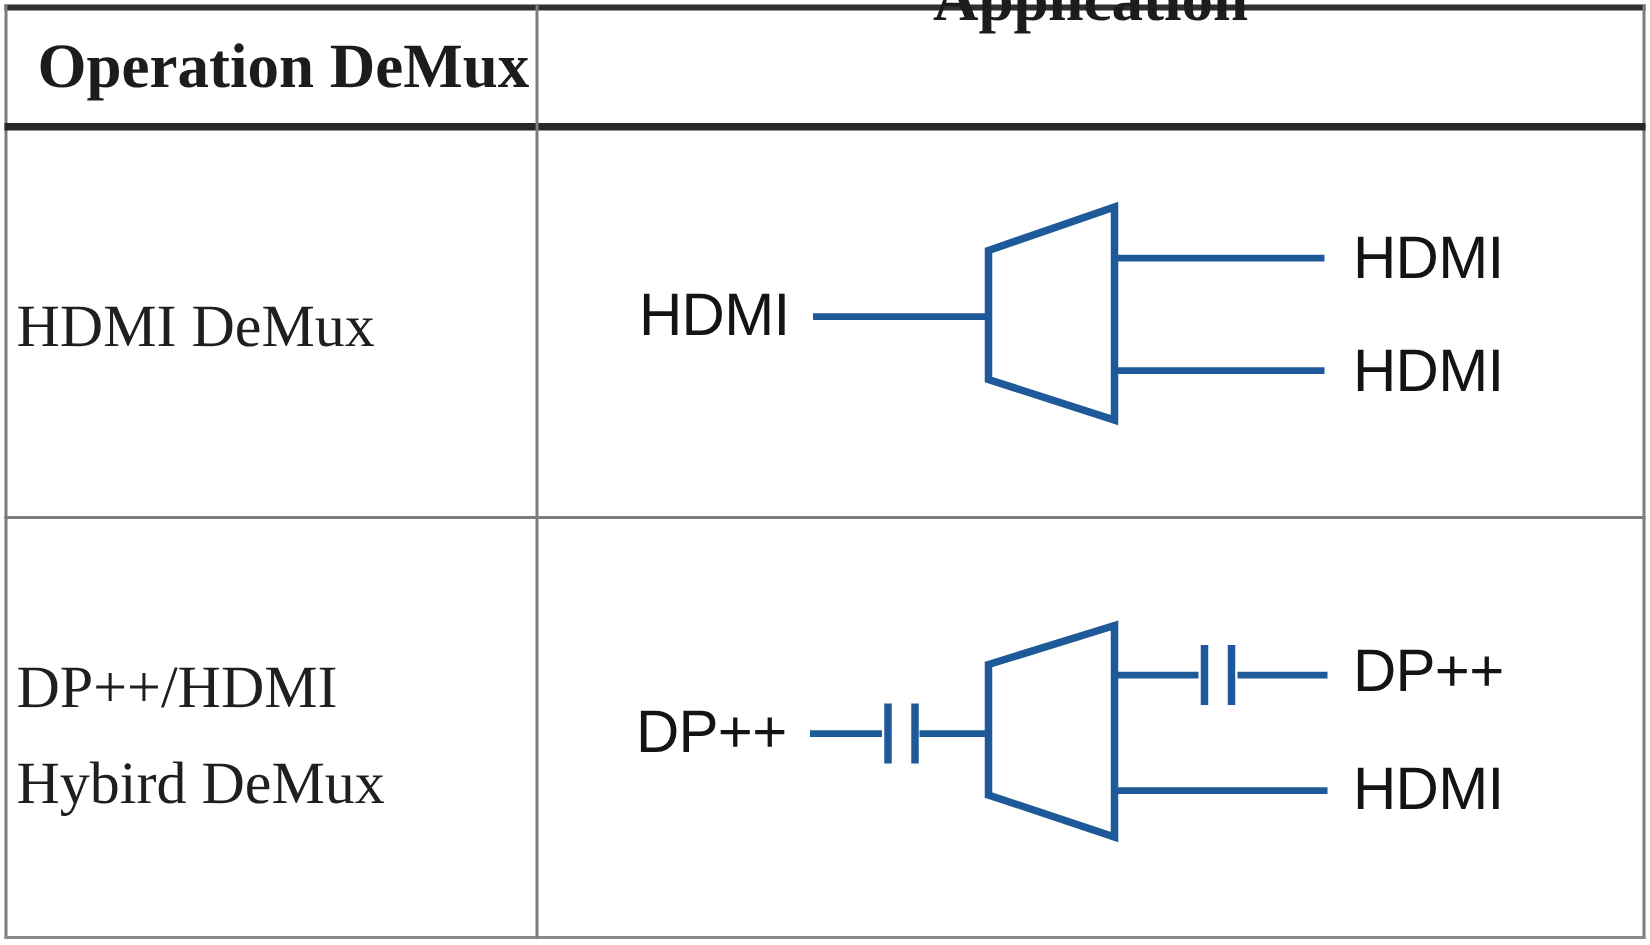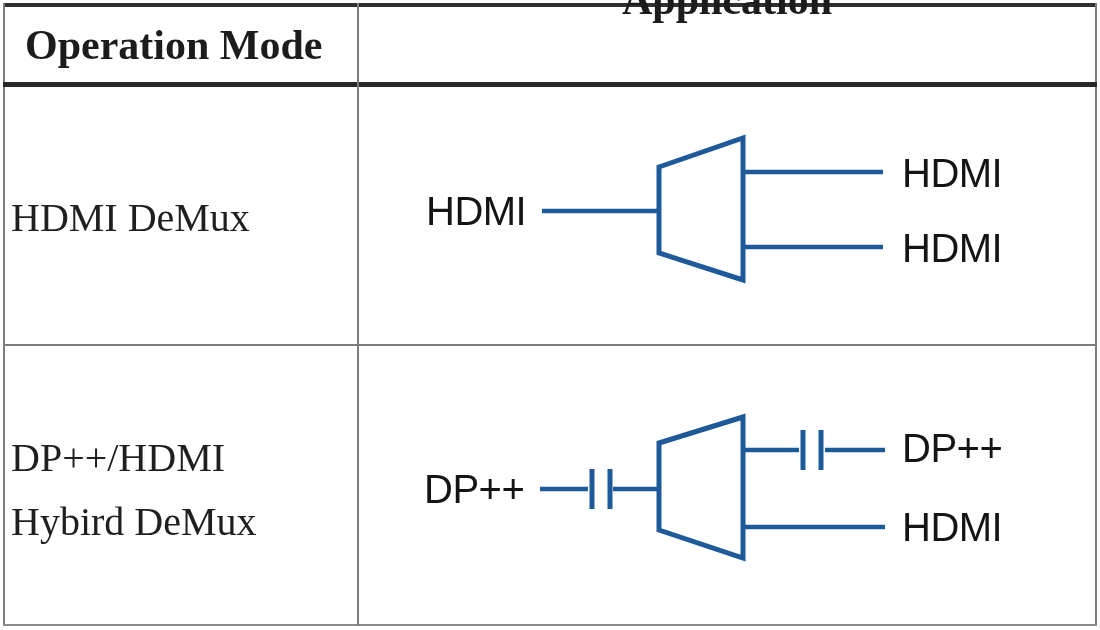--- a/index.html
+++ b/index.html
@@ -54,21 +54,21 @@
 <div id="stage">
 
   <div class="line border-top"></div>
   <div class="line border-left"></div>
   <div class="line border-right"></div>
   <div class="line border-bottom"></div>
   <div class="line header-sep"></div>
   <div class="line row-sep"></div>
   <div class="line col-divider"></div>
 
-  <div class="th th-op">Operation Mode</div>
+  <div class="th th-op">Operation DeMux</div>
   <div class="th th-app">Application</div>
 
   <div class="mode-label mode-2">
     <div>DP++/HDMI</div>
     <div>Hybird DeMux</div>
   </div>
 
   <div class="mode-label mode-1">HDMI DeMux</div>
 
   <svg class="diagram" viewBox="0 0 1100 630">

